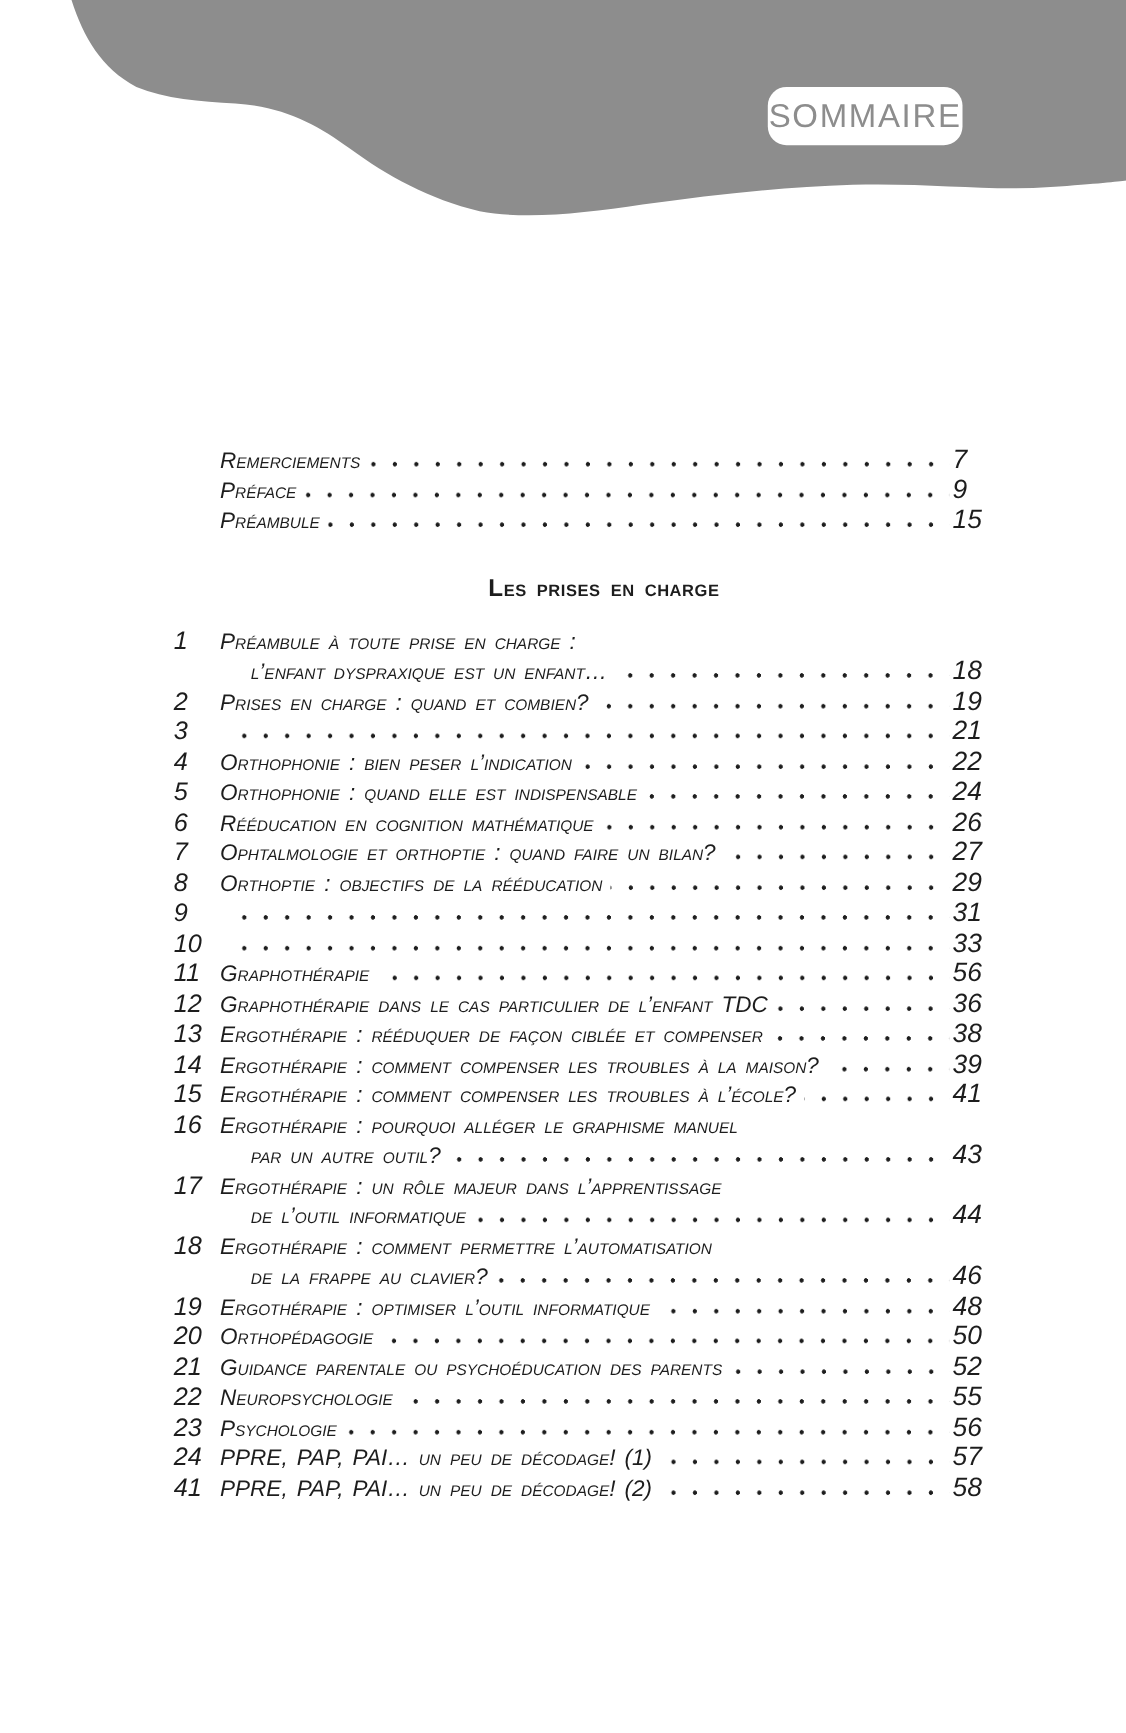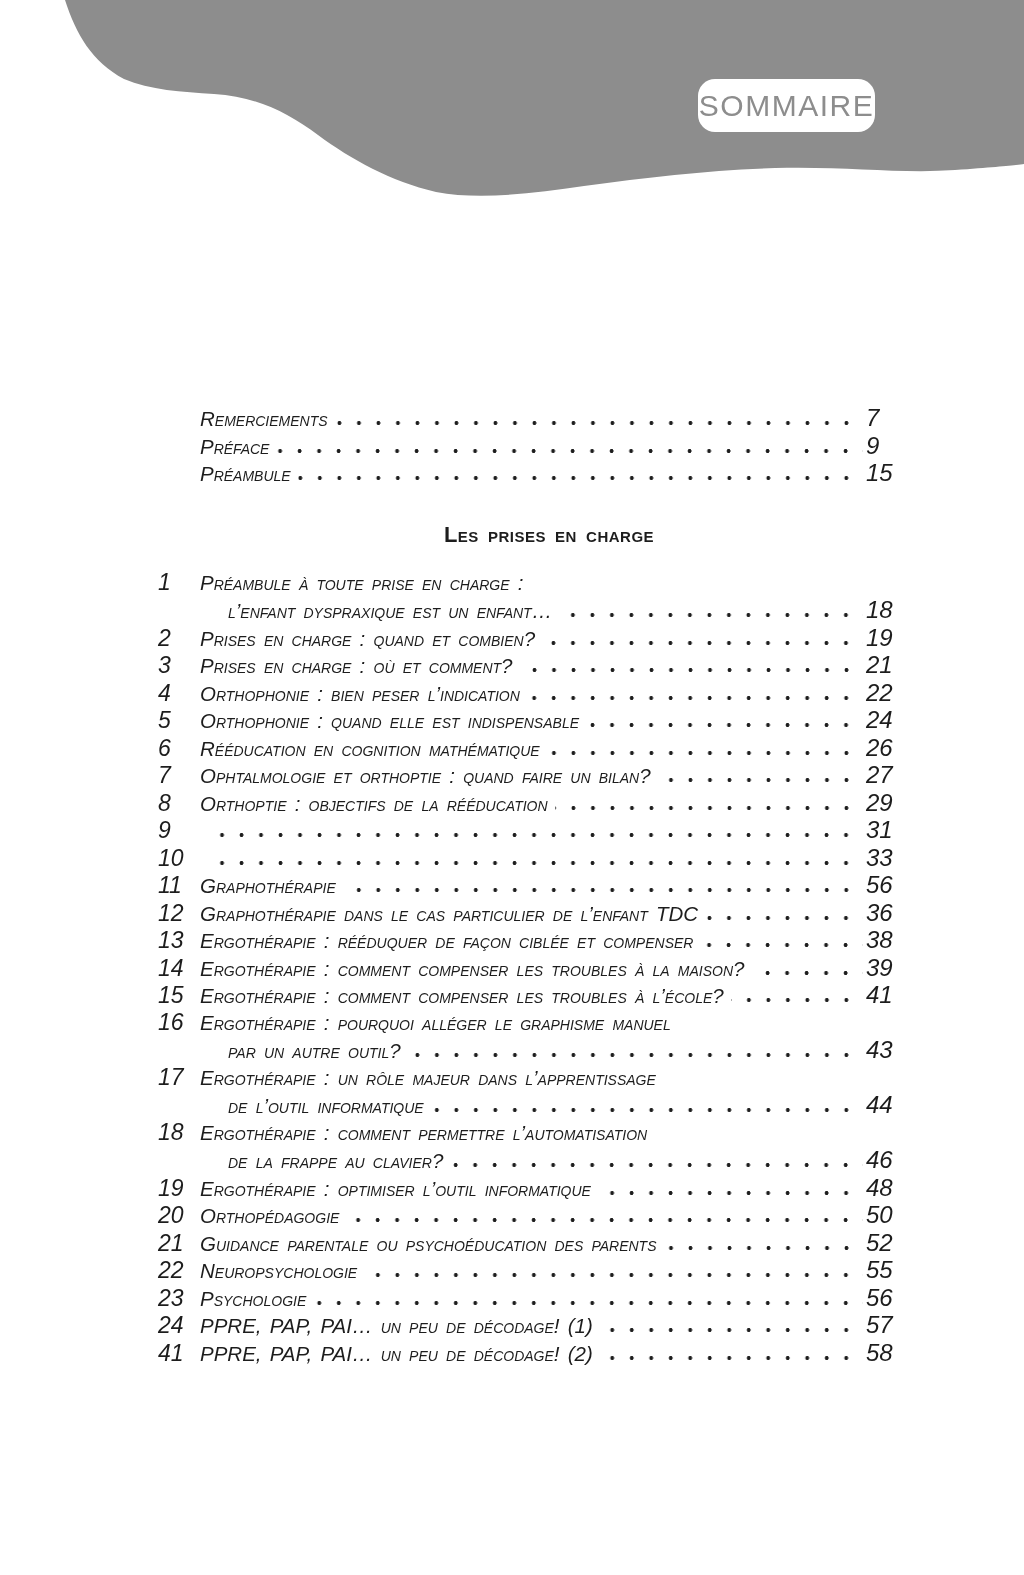--- a/index.html
+++ b/index.html
@@ -120,21 +120,20 @@
           <span class="pg">18</span>
         </div>
         <div class="line">
           <span class="num">2</span>
           <span class="title">Prises en charge : quand et combien?</span>
           <span class="leader"></span>
           <span class="pg">19</span>
         </div>
         <div class="line">
           <span class="num">3</span>
-          <span class="title">Prises en charge : où et comment?</span>
           <span class="leader"></span>
           <span class="pg">21</span>
         </div>
         <div class="line">
           <span class="num">4</span>
           <span class="title">Orthophonie : bien peser l’indication</span>
           <span class="leader"></span>
           <span class="pg">22</span>
         </div>
         <div class="line">

